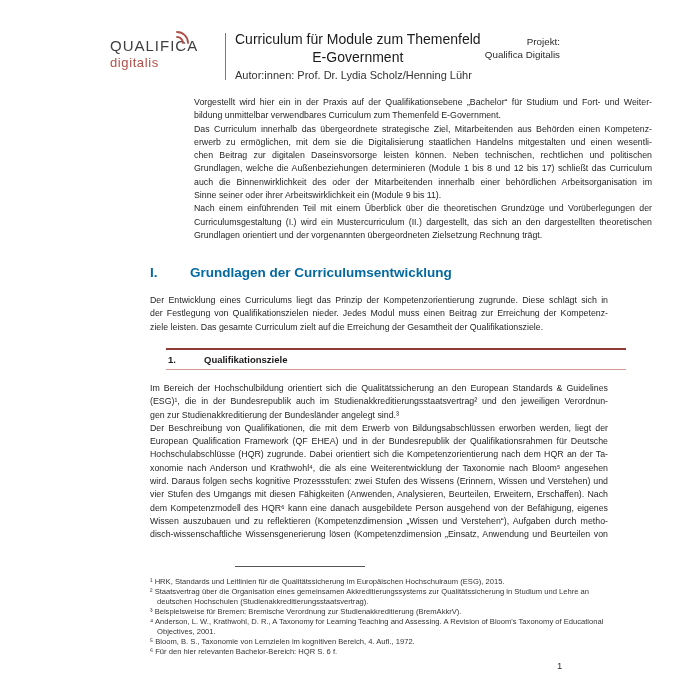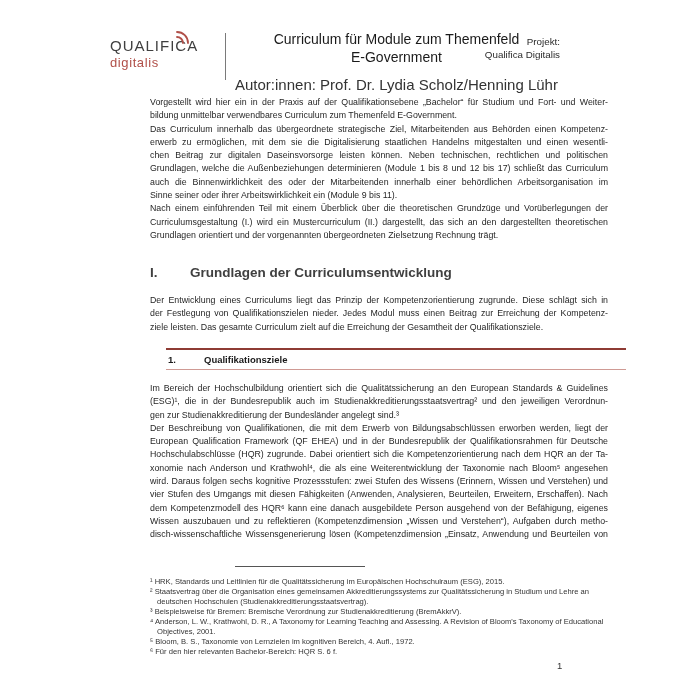--- a/index.html
+++ b/index.html
@@ -7,33 +7,33 @@
         font-family:"Liberation Sans","DejaVu Sans",sans-serif;color:#262626;overflow:hidden;}
 
   
   .logo{position:absolute;left:110px;top:37px;}
   .logo-line1{font-size:15px;letter-spacing:1px;color:#3f3f3f;}
   .logo-line2{font-size:13px;letter-spacing:0.6px;color:#b04f48;margin-top:1px;}
   .logo-icon{position:absolute;left:65px;top:-7px;}
   .hdr-divider{position:absolute;left:225px;top:33px;width:1px;height:47px;background:#7a7a7a;}
   .titleblock{position:absolute;left:235px;top:31px;color:#1a1a1a;}
   .title-line{font-size:14px;line-height:17.5px;text-align:center;}
-  .author-line{font-size:15px;line-height:12px;margin-top:13px;color:#333;}
+  .author-line{font-size:11px;line-height:12px;margin-top:3px;color:#333;}
   .project{position:absolute;right:140px;top:35px;text-align:right;font-size:9.8px;line-height:13px;color:#2b2b2b;}
 
   
   .textblock{position:absolute;left:150px;width:458px;}
   .bodyline{font-size:8.8px;line-height:13.3px;height:13.3px;overflow:hidden;}
   .just{text-align:justify;text-align-last:justify;}
-  .intro{top:96px;}
+  .intro{top:96px;margin-left:44px;}
   .sec1-para{top:294px;}
   .qz-para{top:382px;}
 
   
-  .sec-heading{position:absolute;left:150px;top:265px;width:458px;color:#404040;
+  .sec-heading{position:absolute;left:150px;top:265px;width:458px;color:#0369a1;
                font-weight:bold;font-size:13.5px;}
   .sec-num{display:inline-block;width:40px;}
 
   
   .subsec{position:absolute;left:150px;top:348px;width:458px;
           border-top:2px solid #8e3b34;border-bottom:1px solid #cf9a94;
           padding:4px 0 4px 2px;font-weight:bold;font-size:9.5px;color:#1a1a1a;margin-left:16px;}
   .subsec-num{display:inline-block;width:36px;}
 
   

